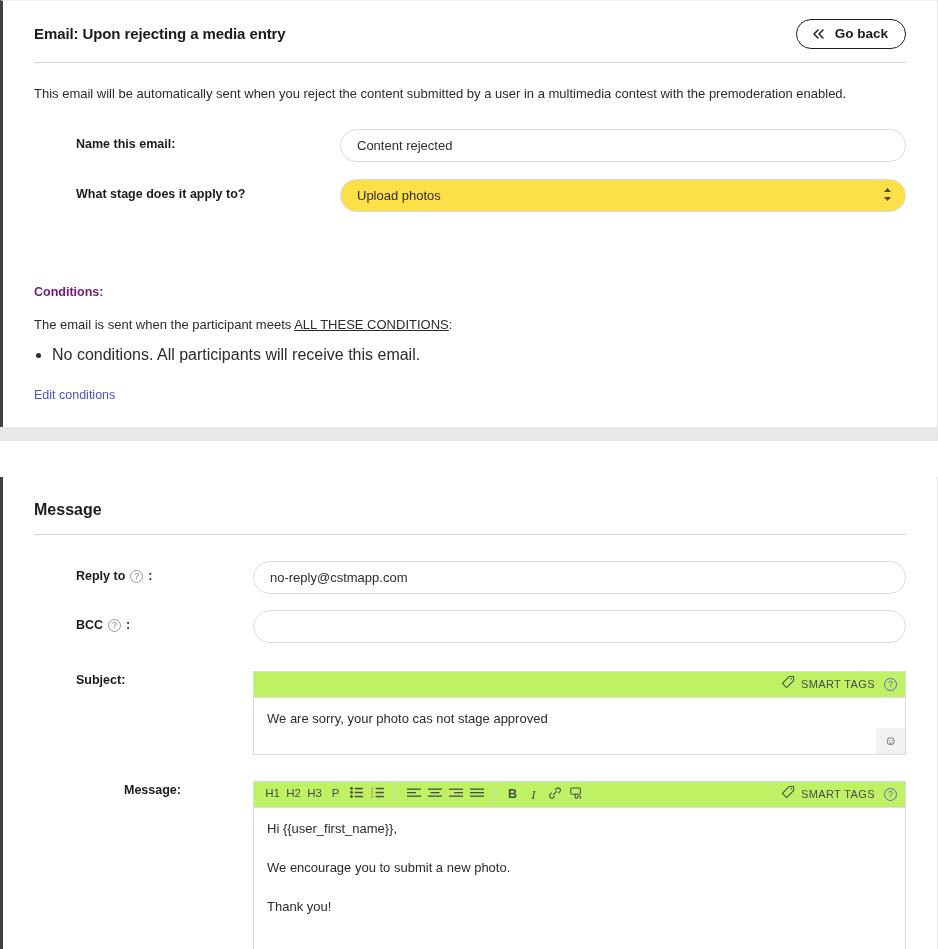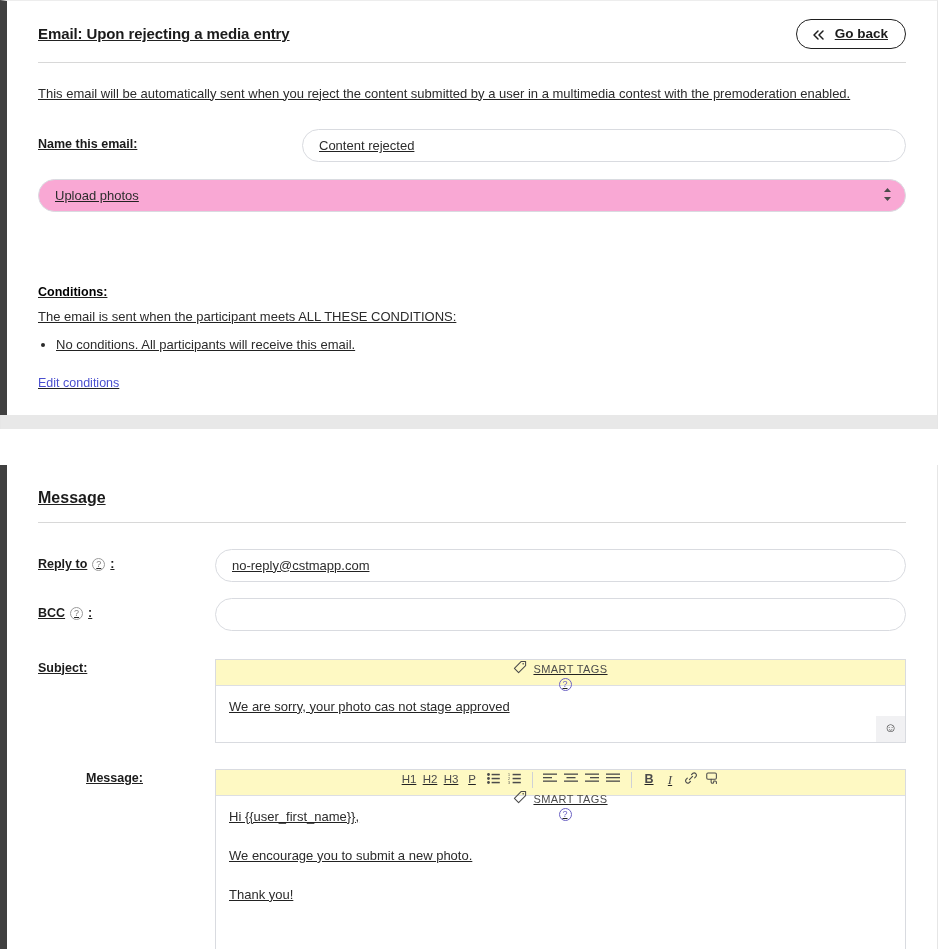--- a/index.html
+++ b/index.html
@@ -11,24 +11,23 @@
     width: 938px; height: 949px;
     font-family: "Liberation Sans", sans-serif;
     color: #222222;
     overflow: hidden;
     position: relative;
   }
 
   
   .panel {
     background: #ffffff;
-    border-left: 7px solid #404040;
+    border-left: 3px solid #404040;
     border-right: 1px solid #e6e6e6;
     position: relative;
-    text-decoration: underline;
   }
   .panel-top { border-top: 1px solid #ededed; }
   .section-gap {
     height: 14px;
     background: #e8e8e8;
     border-left: 1px solid #e6e6e6;
     border-right: 1px solid #e6e6e6;
   }
 
   
@@ -43,21 +42,21 @@
     border-bottom: 1px solid #d8d8d8;
   }
   .page-title {
     font-size: 15px;
     font-weight: bold;
     letter-spacing: -0.1px;
     color: #1b1b1b;
   }
   .goback {
     display: inline-flex;
-    align-items: flex-end;
+    align-items: center;
     gap: 9px;
     border: 1px solid #1f1f1f;
     border-radius: 20px;
     padding: 7px 17px 7px 14px;
     background: #ffffff;
     cursor: pointer;
     font-size: 13.5px;
     font-weight: bold;
     color: #1b1b1b;
     line-height: 1;
@@ -65,21 +64,21 @@
   .goback svg { display: block; }
 
   .intro {
     padding: 22px 31px 0 31px;
     font-size: 13px;
     color: #2b2b2b;
     line-height: 1.45;
   }
 
   
-  .form-area { padding: 26px 31px 0 31px; }
+  .form-area { padding: 26px 31px 0 31px; margin-left: 42px; }
   .frow {
     display: flex;
     align-items: flex-start;
     margin-bottom: 17px;
   }
   .flabel {
     font-size: 12.5px;
     font-weight: bold;
     color: #1b1b1b;
     padding-top: 9px;
@@ -105,21 +104,21 @@
   }
   .pill-select {
     flex: 1;
     height: 33px;
     border: 1px solid #d9dbe0;
     border-radius: 18px;
     padding: 0 30px 0 16px;
     font-family: "Liberation Sans", sans-serif;
     font-size: 13px;
     color: #2d2d2d;
-    background: #f9a8d4;
+    background: #fde047;
     outline: none;
     -webkit-appearance: none;
     appearance: none;
     cursor: pointer;
   }
   .select-wrap { flex: 1; position: relative; display: flex; }
   .select-arrows {
     position: absolute;
     right: 14px; top: 50%;
     transform: translateY(-50%);
@@ -145,33 +144,33 @@
     border-color: #6c63c4;
     color: #6c63c4;
   }
   .colon { font-weight: bold; }
 
   
   .conditions { padding: 18px 31px 0 31px; }
   .cond-title {
     font-size: 12.5px;
     font-weight: bold;
-    color: #000000;
-    margin-bottom: 10px;
+    color: #701a75;
+    margin-bottom: 18px;
   }
   .cond-sent {
     font-size: 13px;
     color: #2b2b2b;
     margin-bottom: 12px;
   }
   .cond-sent u { text-decoration: underline; }
   .cond-list {
     margin: 0 0 18px 0;
     padding-left: 18px;
-    font-size: 13px;
+    font-size: 16px;
     color: #2b2b2b;
   }
   .cond-list li { line-height: 1.4; }
   .link {
     font-size: 12.5px;
     color: #4a4fcf;
     text-decoration: none;
     cursor: pointer;
   }
   .cond-bottom-pad { height: 24px; }
@@ -186,27 +185,26 @@
     border-bottom: 1px solid #d8d8d8;
   }
 
   
   .composite {
     flex: 1;
     border: 1px solid #d9dbe0;
     background: #ffffff;
   }
   .comp-bar {
-    background: #fef9c3;
+    background: #bef264;
     border-bottom: 1px solid #dddfe3;
     height: 26px;
     display: flex;
     align-items: center;
     padding: 0 8px 0 8px;
-    flex-direction: column;
   }
   .comp-bar .spacer { flex: 1; }
   .smart-tags {
     display: inline-flex;
     align-items: center;
     gap: 6px;
     cursor: pointer;
   }
   .smart-tags-label {
     font-size: 11px;
@@ -284,20 +282,21 @@
   <div class="intro">This email will be automatically sent when you reject the content submitted by a user in a multimedia contest with the premoderation enabled.</div>
 
   <div class="form-area">
 
     <div class="frow">
       <div class="flabel w1">Name this email:</div>
       <input class="pill-input" type="text" value="Content rejected" style="">
     </div>
 
     <div class="frow">
+      <div class="flabel w1">What stage does it apply to?</div>
       <div class="select-wrap">
         <select class="pill-select">
           <option>Upload photos</option>
         </select>
         <span class="select-arrows">
           <svg width="9" height="13" viewBox="0 0 9 13" fill="#4a4a4a">
             <polygon points="4.5,0 8,4 1,4"></polygon>
             <polygon points="4.5,13 8,9 1,9"></polygon>
           </svg>
         </span>

